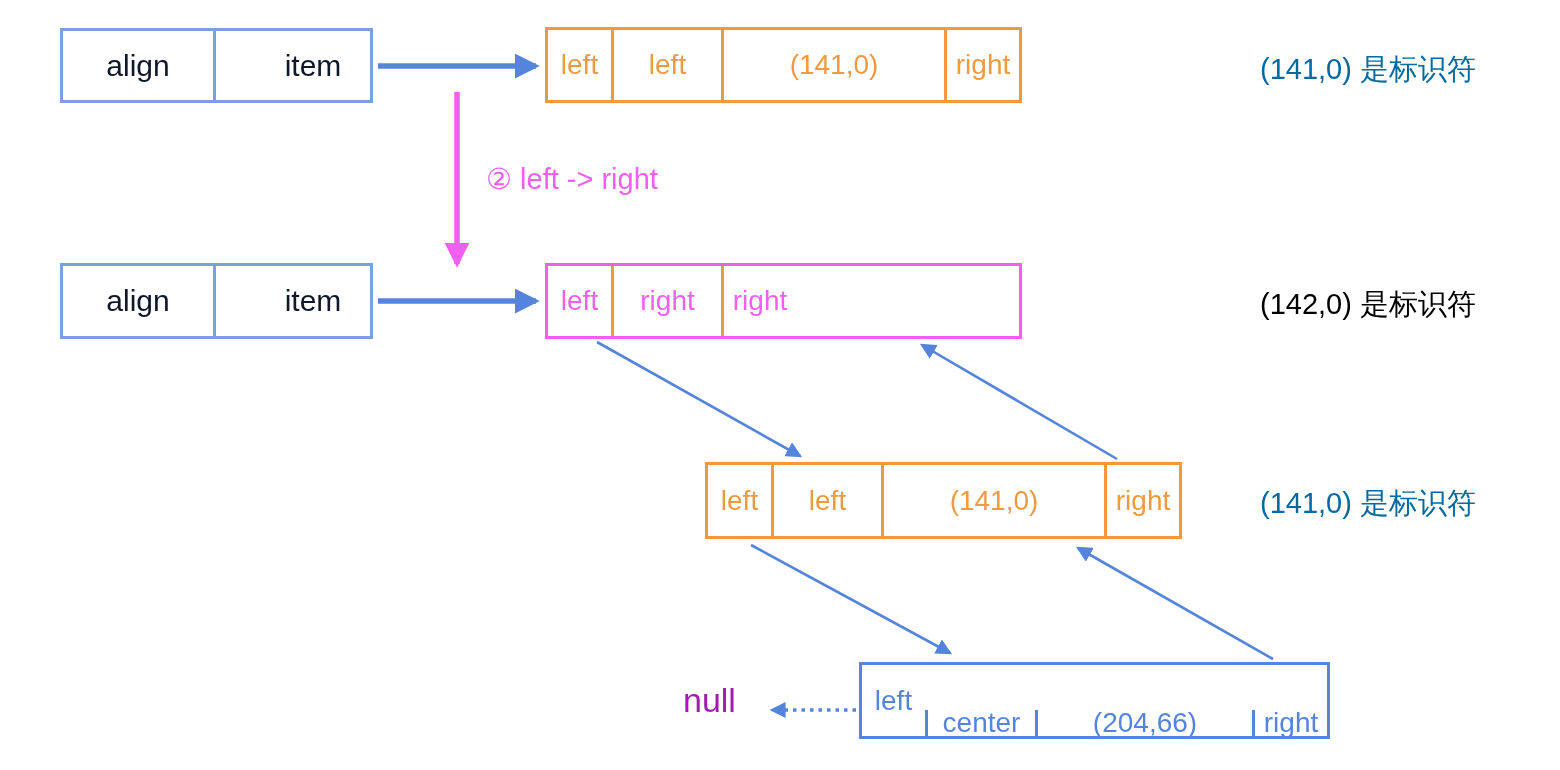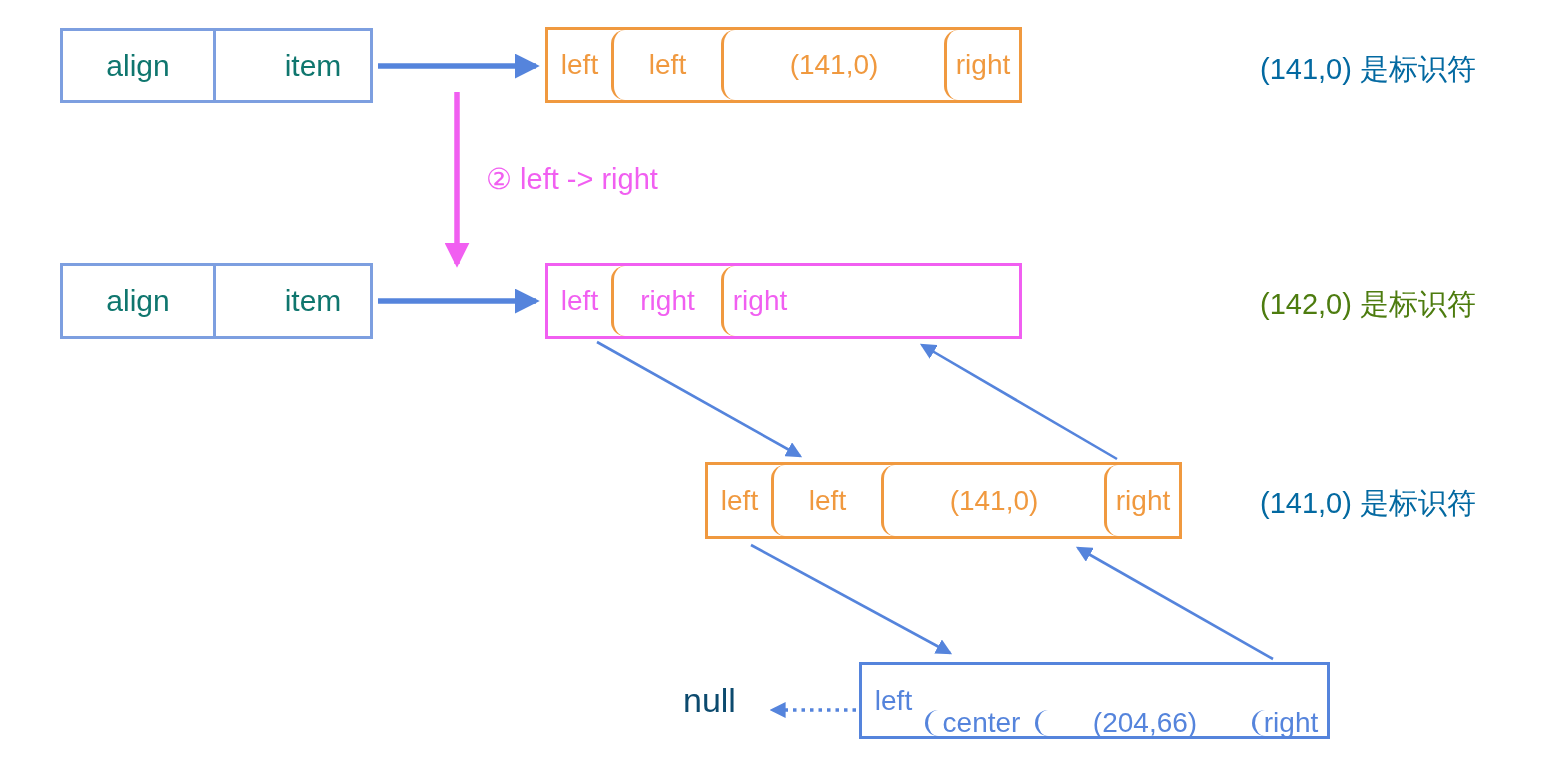--- a/index.html
+++ b/index.html
@@ -6,45 +6,45 @@
   .canvas{
     position:relative;width:1560px;height:770px;background:#ffffff;
     font-family:"Liberation Sans",sans-serif;overflow:hidden;
   }
   .abs{position:absolute;}
   .arrows{position:absolute;left:0;top:0;width:1560px;height:770px;pointer-events:none;}
 
   
   .pbox{
     display:flex;box-sizing:border-box;border:3px solid #7d9fe0;
-    color:#0f766e;font-size:30px;background:#fff;
+    color:#0f172a;font-size:30px;background:#fff;
   }
   .pbox .cell{display:flex;align-items:center;justify-content:center;box-sizing:border-box;}
   .pbox .c1{width:153px;border-right:3px solid #7d9fe0;}
   .pbox .c2{flex:1;margin-left:40px;}
 
   
   .node{display:flex;box-sizing:border-box;font-size:28px;background:#fff;}
-  .node .cell{display:flex;align-items:center;justify-content:center;box-sizing:border-box;border-radius:14px;}
+  .node .cell{display:flex;align-items:center;justify-content:center;box-sizing:border-box;}
   .node .c1{width:63px;}
   .node .c2{width:110px;}
   .node .c3{flex:1;}
   .node .c4{width:75px;}
   .node .cell + .cell{border-left:3px solid #f0993f;}
   .node-orange{border:3px solid #f0993f;color:#f0993f;}
   .node-magenta{border:3px solid #f15ff1;color:#f15ff1;}
   .node-blue{border:3px solid #5584dc;color:#5584dc;}
   .node-blue .cell + .cell{border-left-color:#5584dc;margin-top:45px;}
 
   .note{font-size:29px;white-space:nowrap;}
   .note-orange{color:#0369a1;}
-  .note-magenta{color:#4d7c0f;}
+  .note-magenta{color:#000000;}
 
   .step-label{font-size:29px;color:#f15ff1;white-space:nowrap;}
-  .null-label{font-size:34px;color:#0c4a6e;}
+  .null-label{font-size:34px;color:#a21caf;}
 
   
   #pbox1{left:60px;top:28px;width:313px;height:75px;}
   #pbox2{left:60px;top:263px;width:313px;height:76px;}
   #node1{left:545px;top:27px;width:477px;height:76px;}
   #node2{left:545px;top:263px;width:477px;height:76px;}
   #node3{left:705px;top:462px;width:477px;height:77px;}
   #node4{left:859px;top:662px;width:471px;height:77px;}
   #note1{left:1260px;top:50px;}
   #note2{left:1260px;top:285px;}

